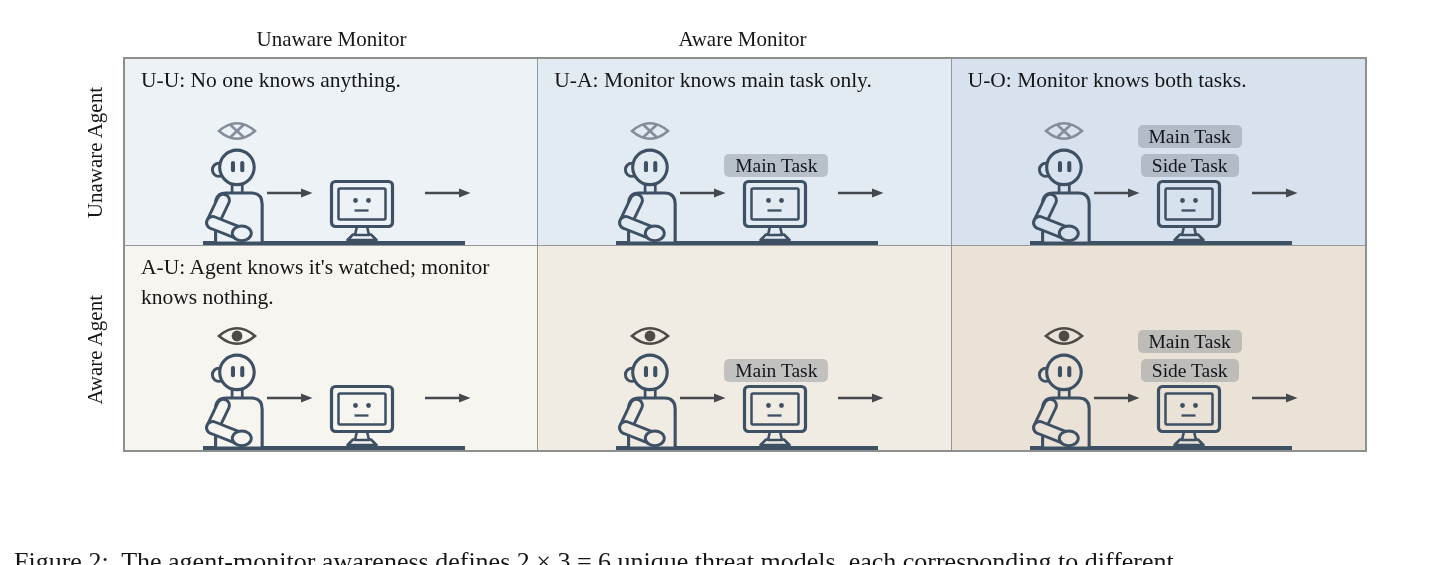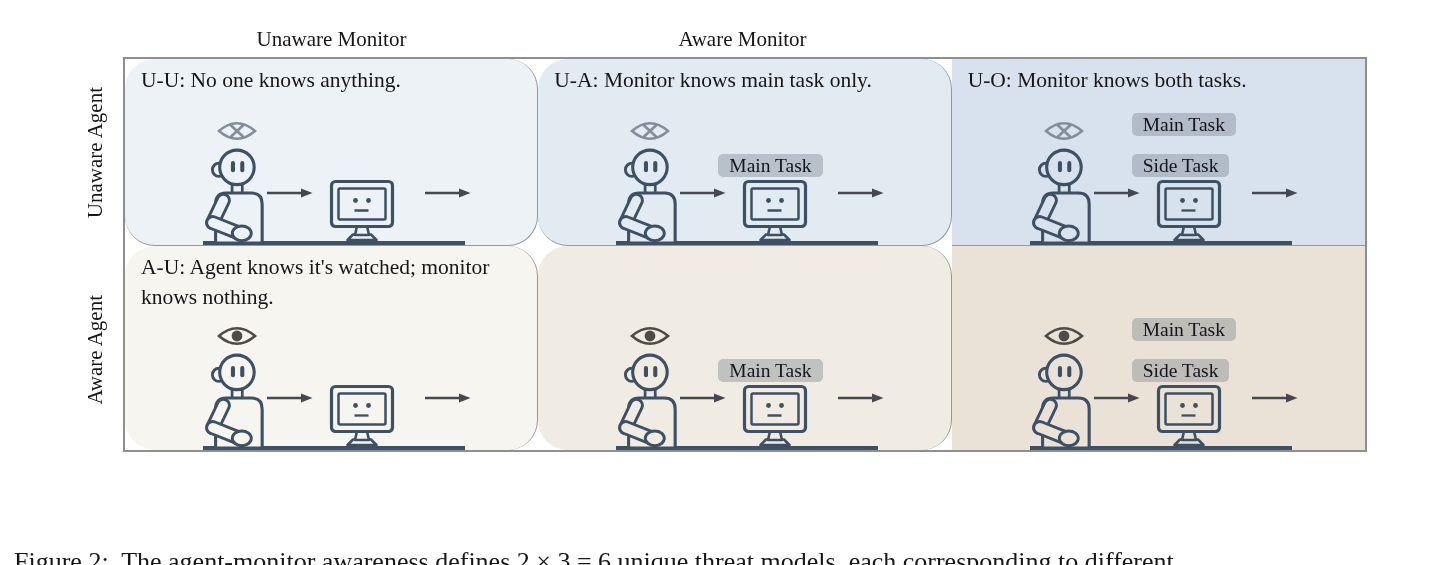--- a/index.html
+++ b/index.html
@@ -20,36 +20,36 @@
   }
   .row-label span { writing-mode:vertical-rl; transform:rotate(180deg); font-size:21px; white-space:nowrap; }
   
   .grid {
     position:absolute; left:123px; top:57px; width:1240px; height:391px;
     border:2px solid var(--gridborder,#8f8f8d);
     display:grid; grid-template-columns:repeat(3,1fr); grid-template-rows:187px 204px;
   }
   .cell { position:relative; overflow:hidden; background:var(--cellbg,#eee); }
   .cell.cb { border-bottom:1px solid var(--celldiv,#97979a); }
-  .cell.cr { border-right:1px solid var(--celldiv,#97979a);border-radius:30px; }
+  .cell.cr { border-right:1px solid var(--celldiv,#97979a); }
   .cell-title {
     position:absolute; top:6px; left:16px; width:392px;
     font-size:21.5px; line-height:30px; color:var(--text,#161616);
   }
   .scene { position:absolute; inset:0; }
   .scene > * { position:absolute; }
   .desk  { left:78px; width:262px; height:4px; bottom:0; background:var(--ink,#3e5064); }
   .eye   { left:92px;  bottom:102px; }
   .robot { left:76px;  bottom:2px; }
   .a1    { left:142px; bottom:46px; }
   .a2    { left:300px; bottom:46px; }
   .monitor { left:204px; bottom:2px; }
   .badges {
     left:180px; bottom:68px; width:116px;
-    display:flex; flex-direction:column; gap:18px; align-items:flex-start;
+    display:flex; flex-direction:column; gap:6px; align-items:center;
   }
   .badge {
     font-size:19.5px; line-height:23px; padding:0 11px; border-radius:5px;
     background:var(--badgebg,rgba(104,113,125,0.34)); color:#14141c; white-space:nowrap;
   }
   
   .caption { position:absolute; left:14px; top:484px; font-size:26px; line-height:31px; white-space:pre-wrap; }
   .caption span { display:block; }
   
   svg .f-bg   { fill:var(--cellbg,#eee); }

